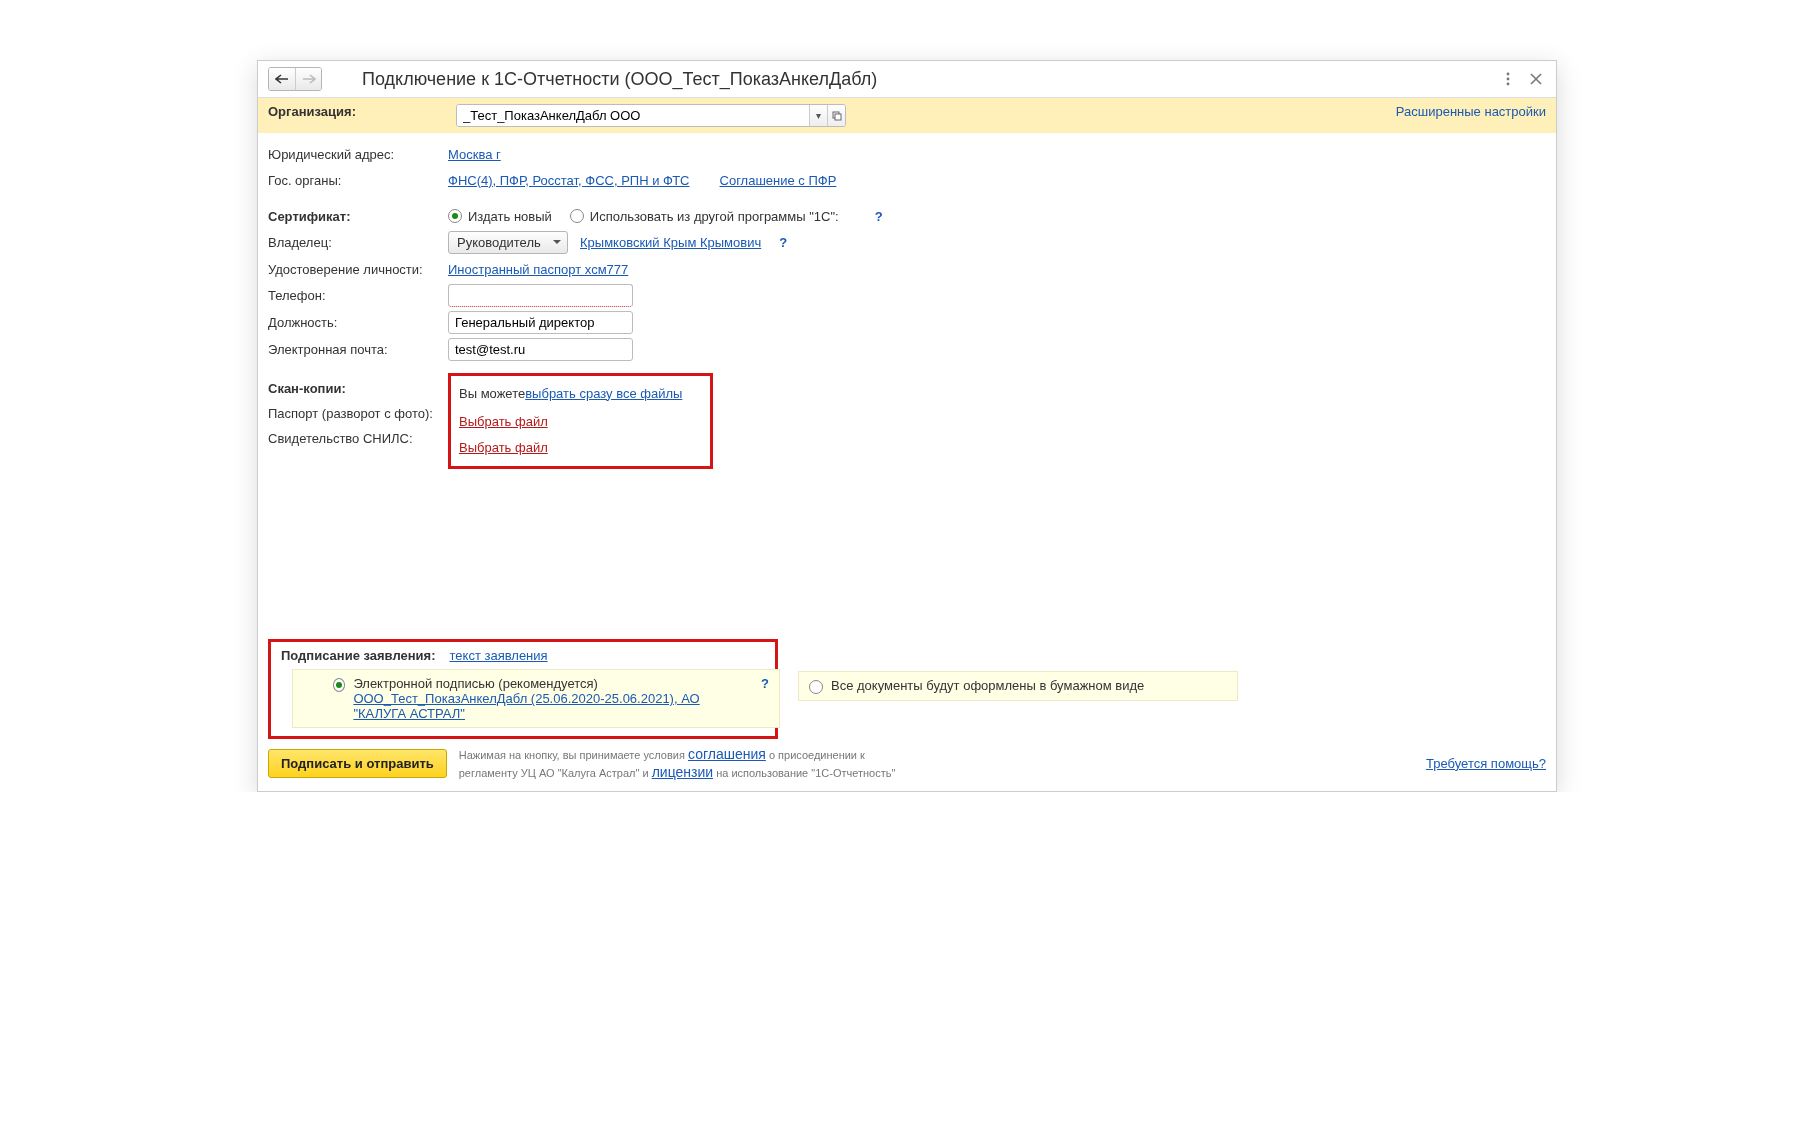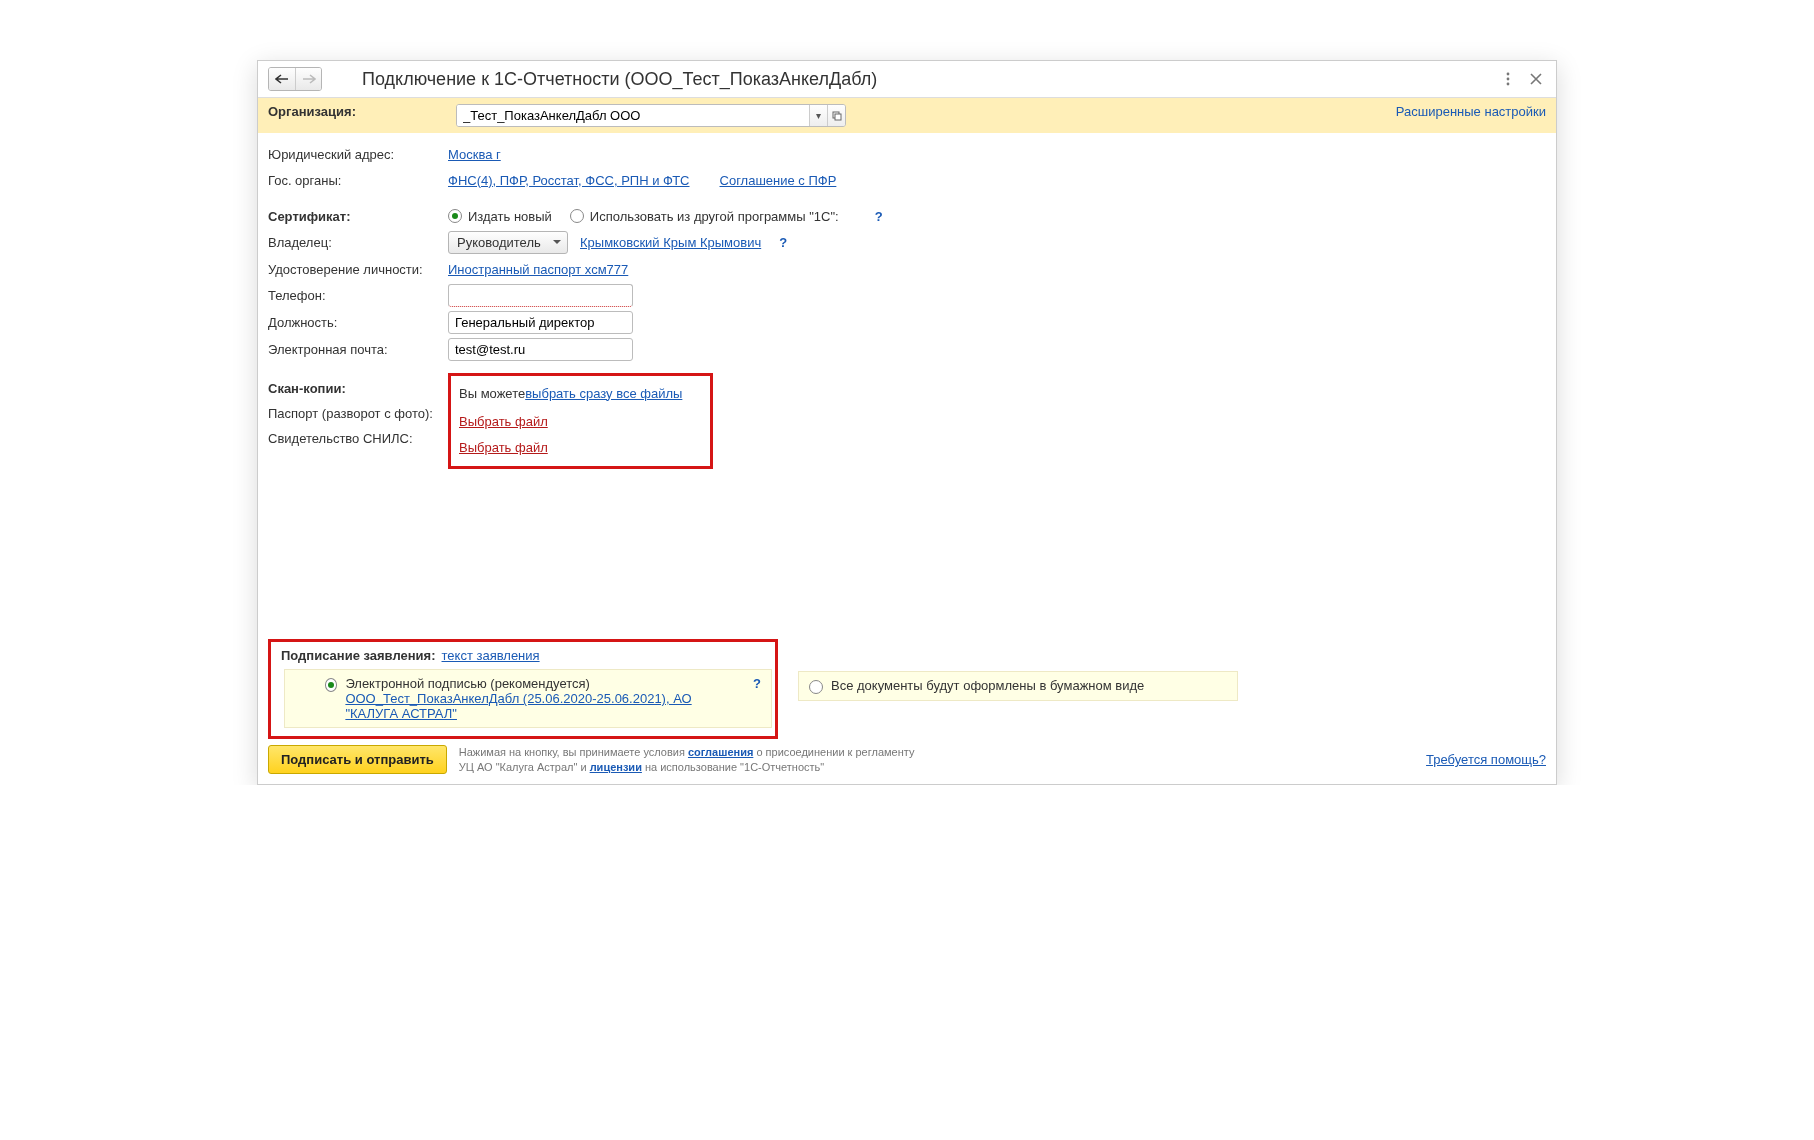--- a/index.html
+++ b/index.html
@@ -146,51 +146,51 @@
   margin-top: 6px;
   width: 450px;
 }
 
 .sign-block {
   margin: 0 10px;
   width: 510px;
   border: 3px solid #d51515;
   padding: 6px 10px 8px 10px;
 }
-.sign-head { display: flex; gap: 6px; margin-bottom: 6px; }
+.sign-head { display: flex; gap: 14px; margin-bottom: 6px; }
 .sign-opt {
   background: #ffffe5;
   border: 1px solid #eee9c5;
   padding: 6px 10px;
   display: flex;
   align-items: flex-start;
   gap: 8px;
 }
-.sign-opt.left { width: 488px; margin-left:3px; position: relative; padding-left: 40px; }
+.sign-opt.left { width: 488px; margin-left:11px; position: relative; padding-left: 40px; }
 .sign-opt.right { width: 440px; }
 .sign-left-wrap { width: 510px; }
 
 .footer {
   display: flex;
   align-items: center;
   padding: 6px 10px 10px 10px;
   gap: 12px;
 }
 .primary-btn {
   background: linear-gradient(#ffe66a,#ffd21f);
   border: 1px solid #c9a800;
   border-radius: 3px;
   padding: 6px 12px;
   font-weight: bold;
   font-size: 13px;
   cursor: pointer;
   color: #222;
 }
 .small { font-size: 11px; color: #777; line-height: 1.3; }
-.small .link { font-size: 11px; font-weight: bold; }
+.small .link { font-size: 14px; }
 .need-help { margin-left: auto; }
 svg { display: block; }
 </style>
 </head>
 <body>
 
 <div class="app-window">
 
   <div class="titlebar">
     <div class="nav-btns">

